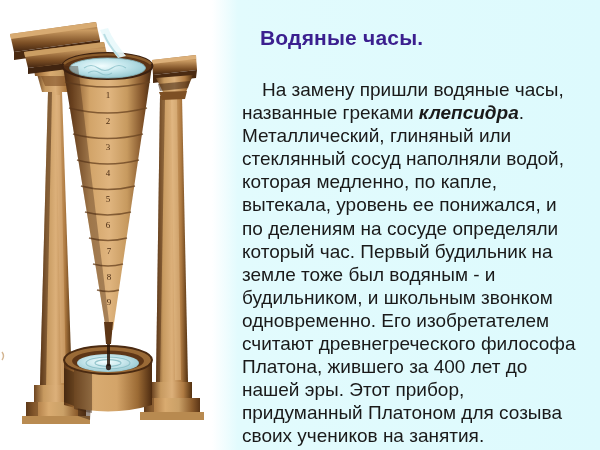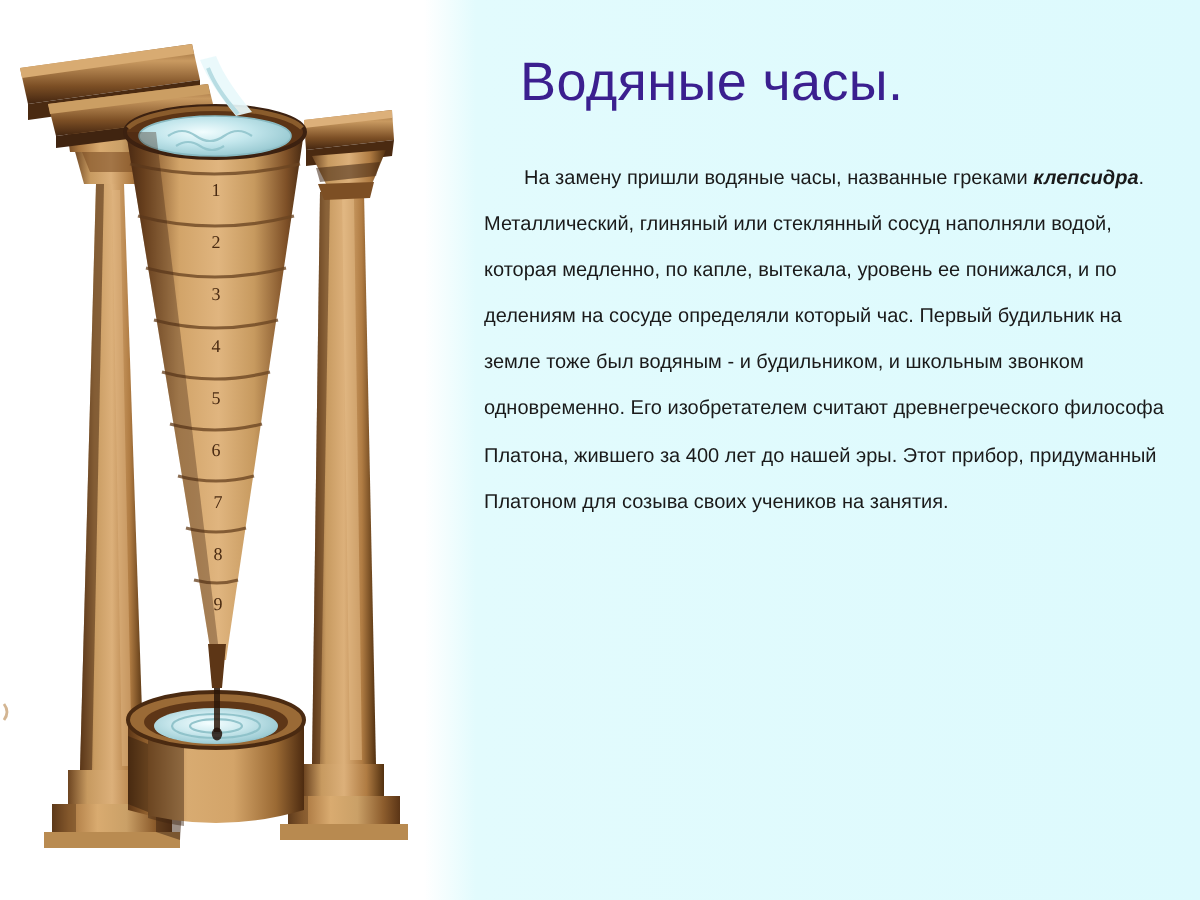--- a/index.html
+++ b/index.html
@@ -30,32 +30,32 @@
     background: linear-gradient(to right,
                 #ffffff 0px,
                 #f2fdfe 12px,
                 #e2fbfd 26px,
                 #ddfafd 100%);
   }
   #title {
     position: absolute;
     left: 48px;
     top: 26px;
-    font-size: 27px;
-    font-weight: normal;
+    font-size: 21px;
+    font-weight: bold;
     color: #3b1f8f;
     letter-spacing: 0.2px;
     white-space: nowrap;
   }
   #body-copy {
     position: absolute;
     left: 30px;
     top: 78px;
     width: 340px;
-    font-size: 10px;
+    font-size: 19px;
     line-height: 23.1px;
     color: #1a1a1a;
     text-indent: 20px;
     text-align: left;
   }
   #body-copy .kw {
     font-weight: bold;
     font-style: italic;
   }
   

